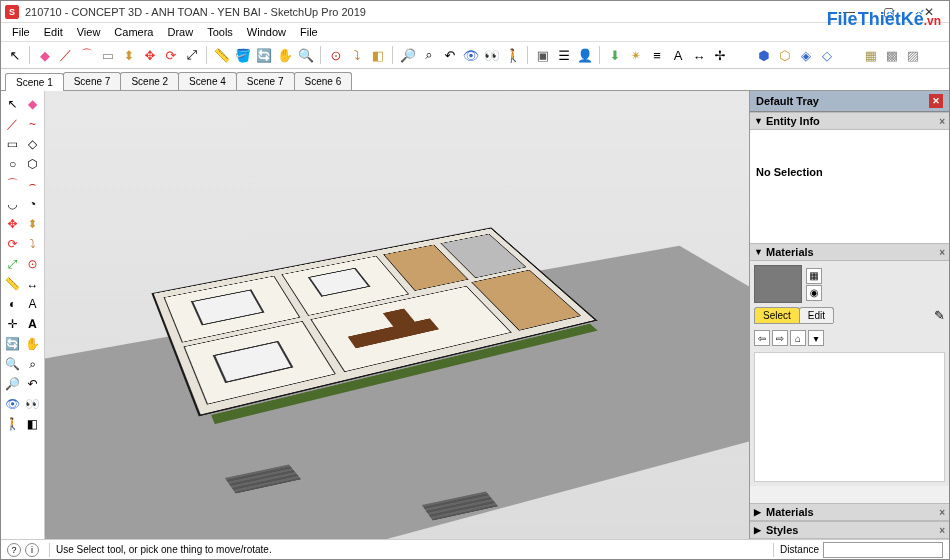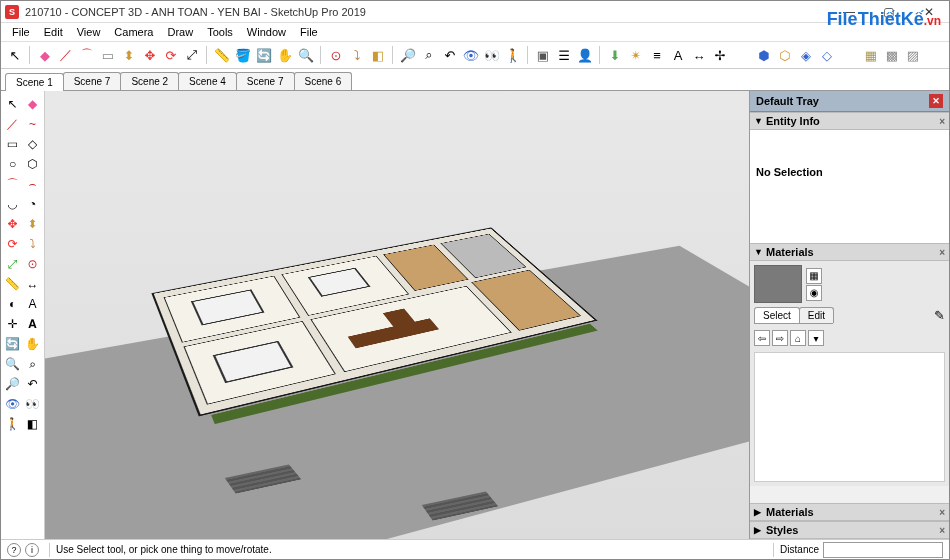--- a/index.html
+++ b/index.html
@@ -56,21 +56,21 @@
 .entity-blank { height: 55px; background: #fff; }
 
 .mat-body { background: #e8e8e8; padding: 4px; display: flex; flex-direction: column; gap: 4px; }
 .mat-row { display: flex; align-items: center; gap: 4px; }
 .swatch { width: 48px; height: 38px; background: #7a7a7a; border: 1px solid #666; }
 .mat-name { flex: 1; height: 18px; border: 1px solid #999; padding: 1px 4px; background: #fff; font-size: 11px; }
 .mat-icons { display: flex; flex-direction: column; gap: 1px; }
 .mini-icon { width: 16px; height: 16px; border: 1px solid #999; background: #fff; font-size: 10px; display: flex; align-items: center; justify-content: center; cursor: pointer; }
 .mat-tabs { display: flex; border-bottom: 1px solid #999; }
 .mat-tab { padding: 2px 8px; border: 1px solid #999; border-bottom: none; background: #f0f0f0; margin-right: -1px; cursor: pointer; border-radius: 3px 3px 0 0; font-size: 10px; }
-.mat-tab.active { background: #ffffff; }
+.mat-tab.active { background: #fde047; }
 .picker { margin-left: auto; font-size: 13px; cursor: pointer; }
 .mat-nav { display: flex; align-items: center; gap: 2px; padding: 2px 0; }
 .mat-select { flex: 1; height: 18px; border: 1px solid #999; background: #fff; font-size: 10px; padding: 0 2px; }
 .mat-grid { height: 130px; background: #fff; border: 1px solid #ccc; }
 
 .tray-spacer { flex: 1; }
 
 .statusbar { height: 20px; display: flex; align-items: center; border-top: 1px solid #ccc; background: #fff; font-size: 10px; padding: 0 6px; }
 .sb-icon { width: 14px; height: 14px; border: 1px solid #888; border-radius: 50%; margin-right: 4px; display: flex; align-items: center; justify-content: center; font-size: 9px; }
 .sb-sep { width: 1px; height: 14px; background: #ccc; margin: 0 6px; }

